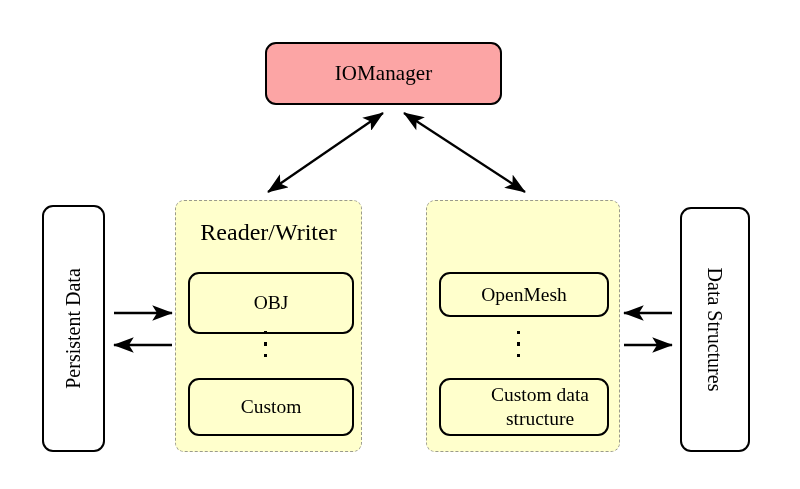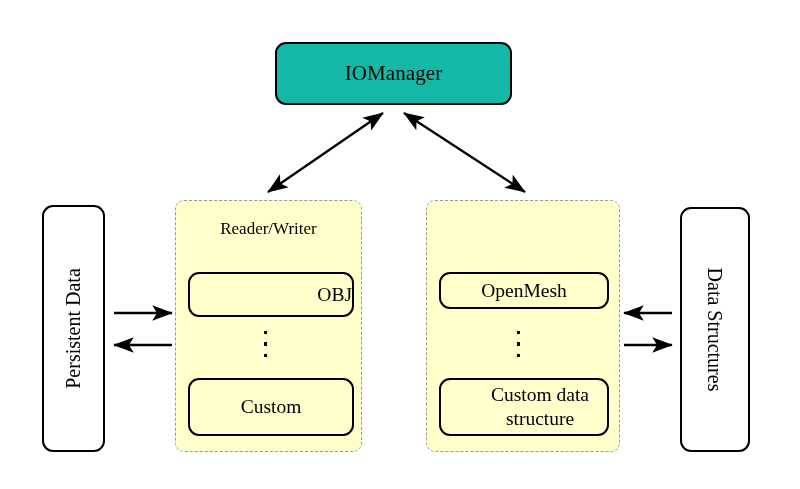--- a/index.html
+++ b/index.html
@@ -21,27 +21,27 @@
     left: 0;
     top: 0;
     width: 800px;
     height: 489px;
     pointer-events: none;
   }
 
   
   .manager-box {
     position: absolute;
-    left: 275px;
+    left: 265px;
     top: 42px;
     width: 237px;
     height: 63px;
     border: 2.6px solid #000000;
     border-radius: 11px;
-    background: #14b8a6;
+    background: #fca5a5;
     box-sizing: border-box;
     display: flex;
     align-items: center;
     justify-content: center;
   }
   .manager-box .label {
     font-size: 21px;
     line-height: 1.1;
     letter-spacing: 0.1px;
   }
@@ -86,43 +86,43 @@
   }
   #group-left  { left: 175px; top: 200px; width: 187px; height: 252px; }
   #group-right { left: 426px; top: 200px; width: 194px; height: 252px; }
 
   .group-title {
     position: absolute;
     left: 0;
     right: 0;
     top: 18px;
     text-align: center;
-    font-size: 17px;
+    font-size: 24px;
     white-space: nowrap;
   }
 
   
   .inner-box {
     position: absolute;
     border: 2.6px solid #000000;
     border-radius: 11px;
     background: #ffffcc;
     box-sizing: border-box;
     display: flex;
     align-items: center;
     justify-content: center;
     text-align: center;
   }
   .inner-box .label {
     font-size: 19.5px;
     line-height: 1.22;
   }
-  #group-left  .inner-top    { left: 12px; top: 71px;  width: 166px; height: 45px; justify-content: flex-end; }
+  #group-left  .inner-top    { left: 12px; top: 71px;  width: 166px; height: 62px; }
   #group-left  .inner-bottom { left: 12px; top: 177px; width: 166px; height: 58px; }
-  #group-right .inner-top    { left: 12px; top: 71px;  width: 170px; height: 37px; }
+  #group-right .inner-top    { left: 12px; top: 71px;  width: 170px; height: 45px; }
   #group-right .inner-bottom { left: 12px; top: 177px; width: 170px; height: 58px; padding-left: 32px; }
 
   
   .ellipsis {
     position: absolute;
     top: 130px;
     display: flex;
     flex-direction: column;
     align-items: center;
     justify-content: space-between;

